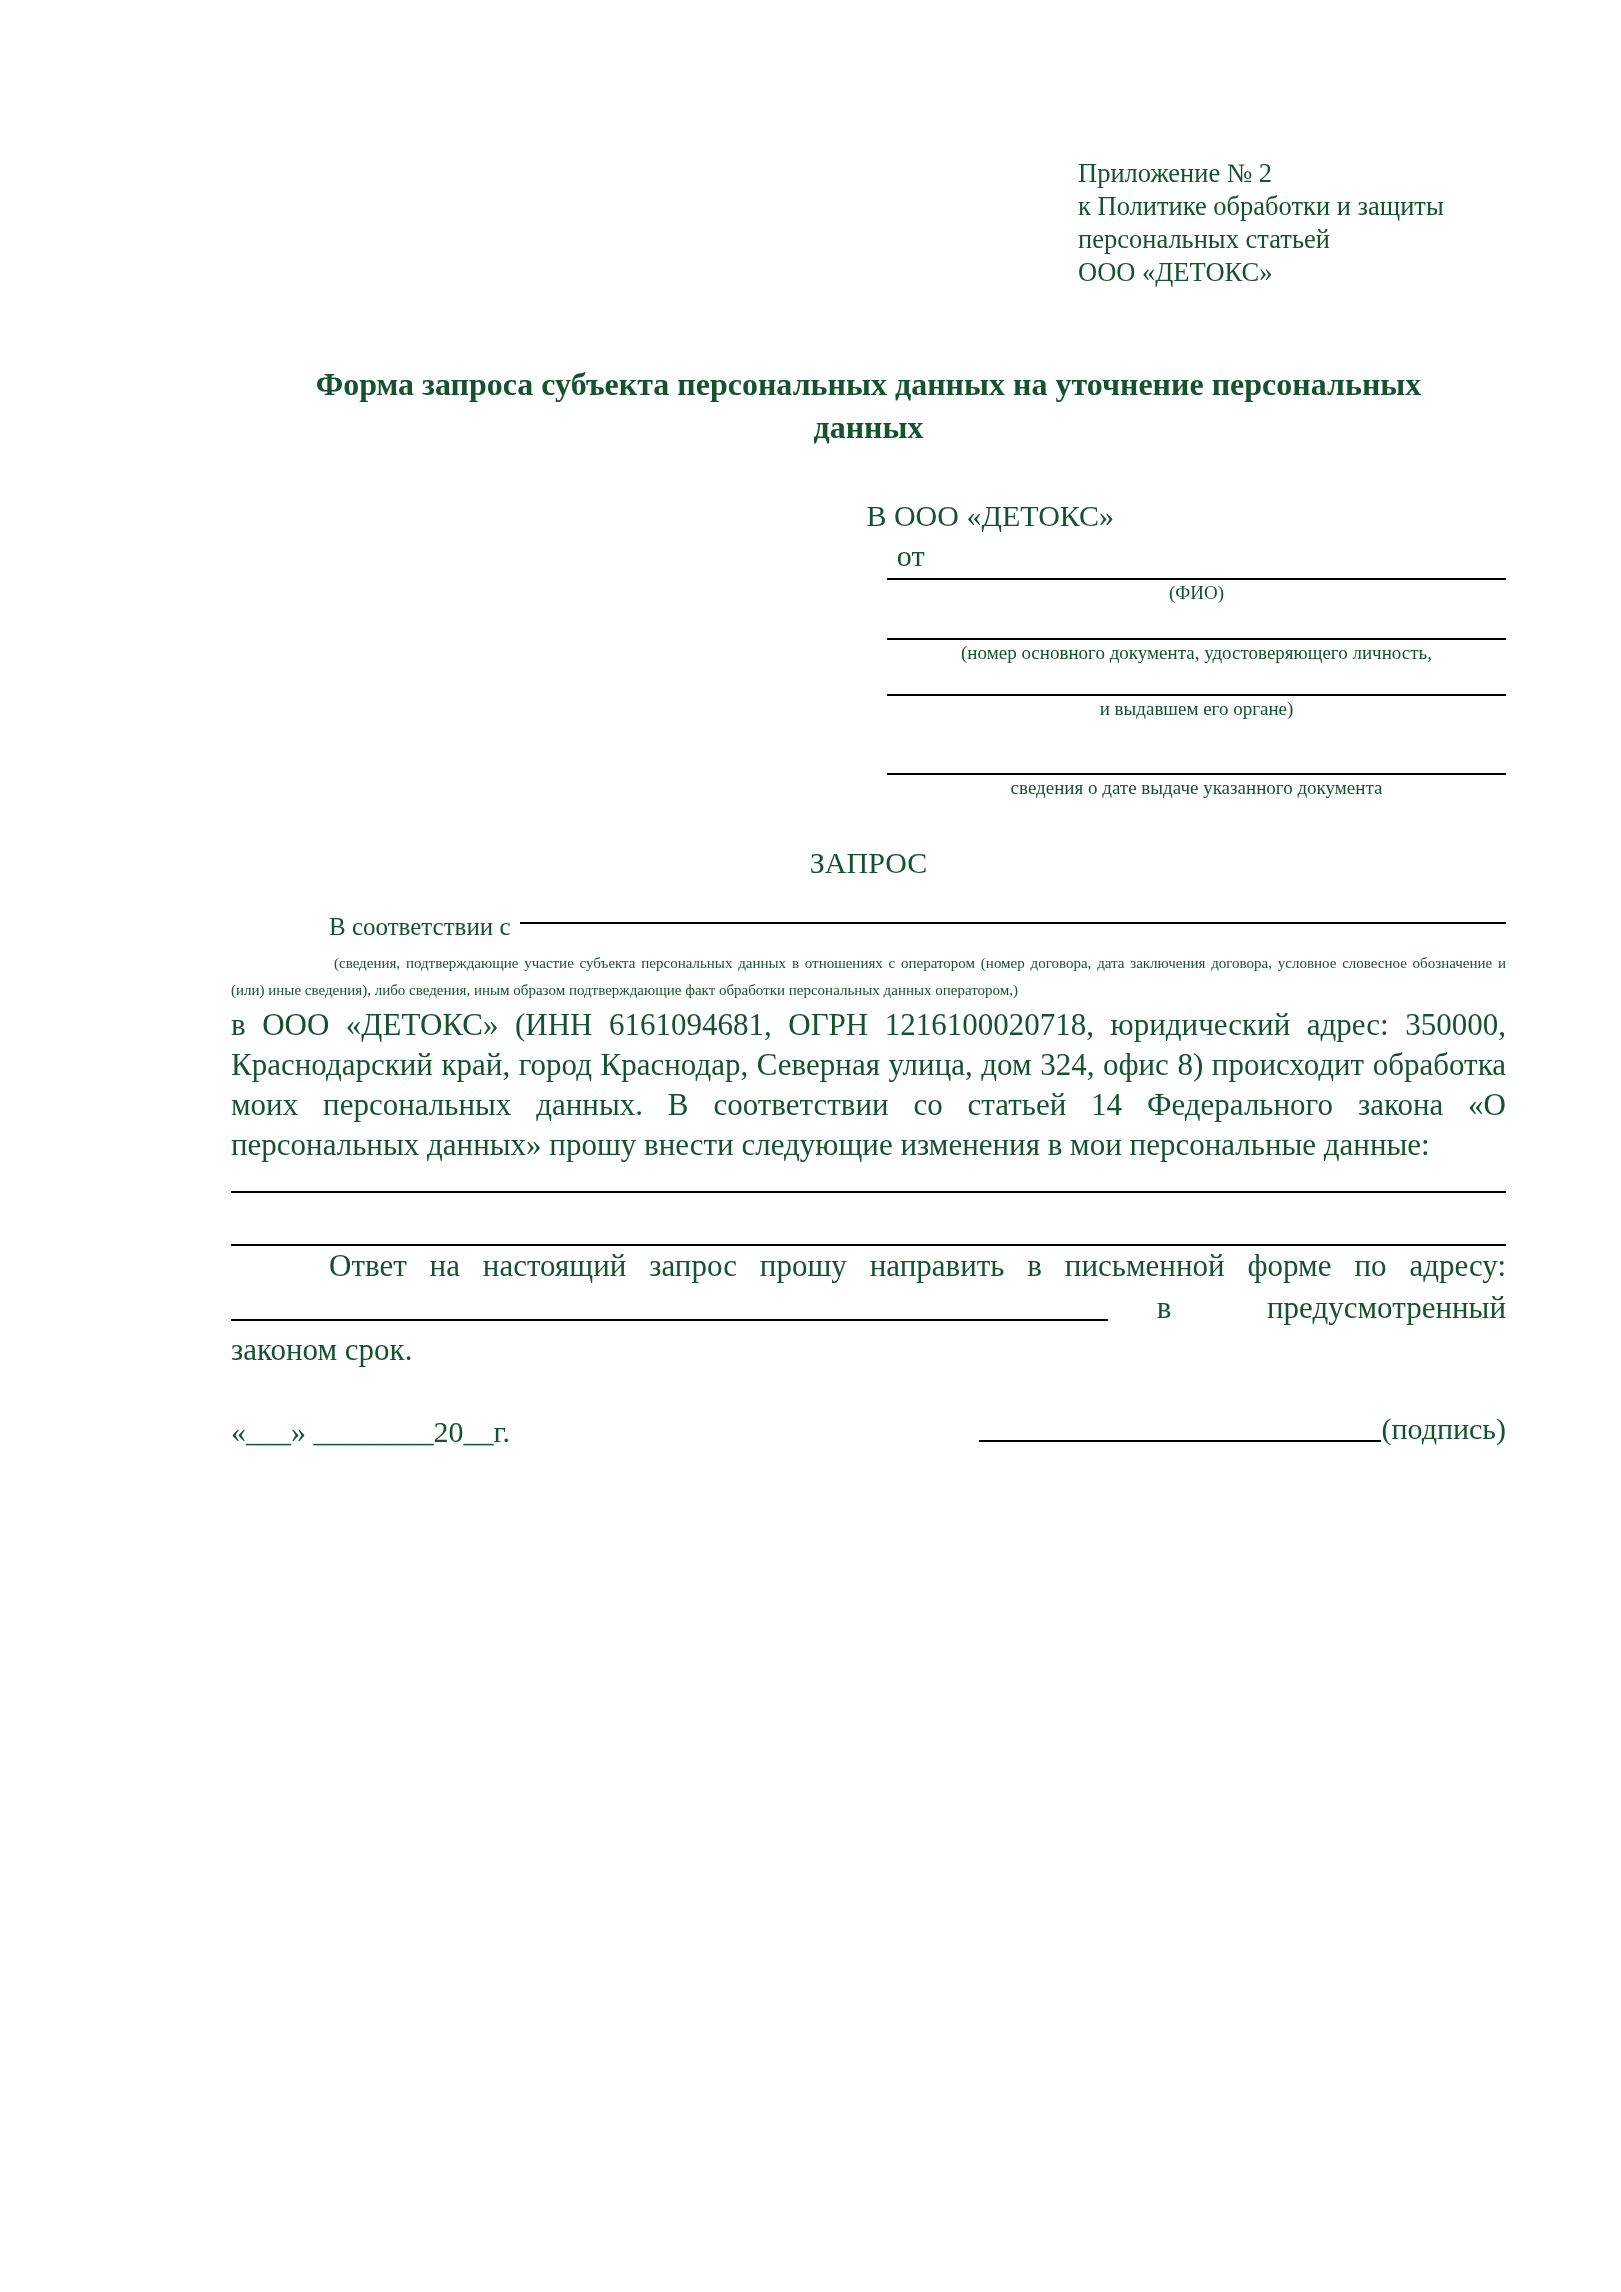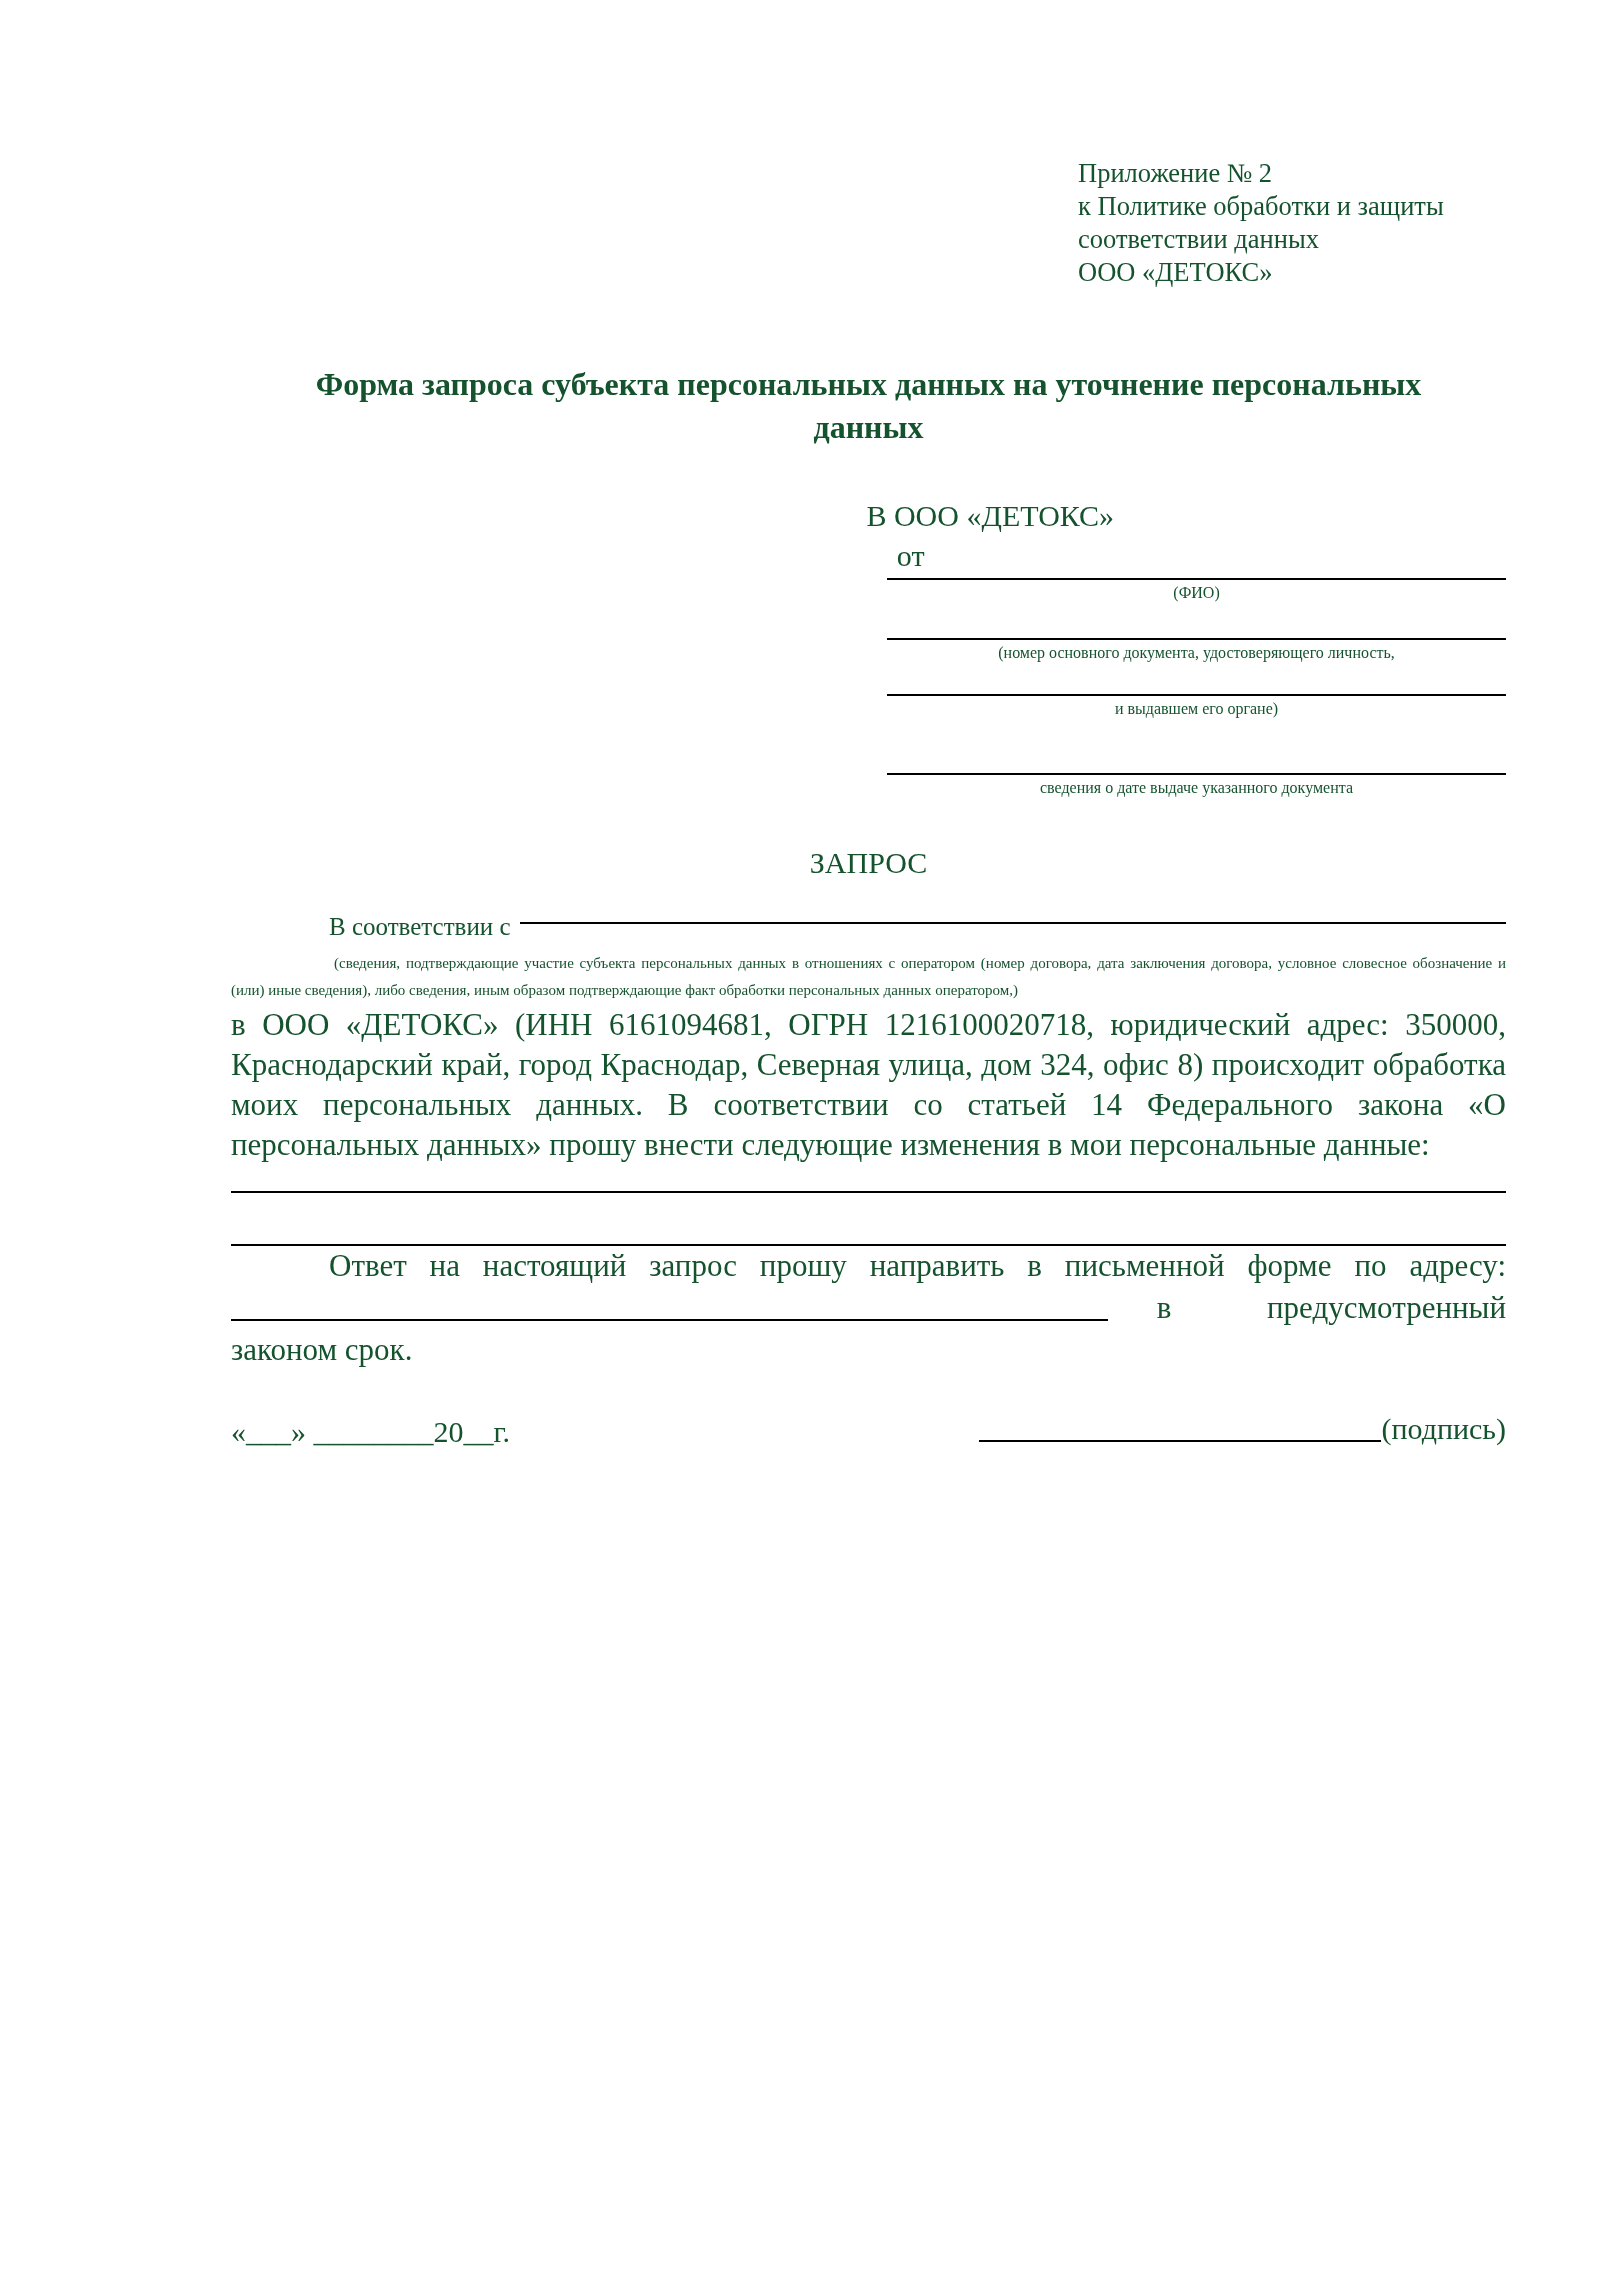--- a/index.html
+++ b/index.html
@@ -24,21 +24,21 @@
     font-size: 32px;
     line-height: 43px;
     font-weight: bold;
     text-align: center;
   }
   
   .addressee { margin-top: 47px; margin-left: 656px; width: 619px; font-size: 30px; }
   .addressee .to { margin-left: -20.6px; line-height: 39px; }
   .addressee .from { margin-left: 9.8px; line-height: 33px; margin-top: 3.9px; }
   .field .line { border-bottom: 2px solid #000; }
-  .field .caption { text-align: center; font-size: 16px; line-height: 26.5px; margin-top: 0; }
+  .field .caption { text-align: center; font-size: 19px; line-height: 26.5px; margin-top: 0; }
   .f1 .line { height: 5.9px; }
   .f2 { margin-top: 9.8px; } .f2 .line { height: 21.6px; }
   .f3 { margin-top: 27.4px; } .f3 .line { height: 23.5px; }
   .f4 { margin-top: 5.9px; }  .f4 .line { height: 21.6px; }
   
   .request-heading { margin-top: 41px; text-align: center; font-size: 30px; line-height: 39px; }
   .intro-row { margin-top: 25px; display: flex; align-items: center; font-size: 25px; line-height: 40px; }
   .intro-row .lead { margin-left: 98px; white-space: nowrap; }
   .intro-row .blank { flex: 1 1 auto; border-bottom: 2.9px solid #000; margin: 0 0 6.9px 9.8px; }
   .fine-print {
@@ -81,21 +81,21 @@
   .sig-right .sig-line { width: 402px; border-bottom: 2.9px solid #000; margin-bottom: 5.9px; }
 </style>
 </head>
 <body>
 
 <div class="page">
 
   <div class="appendix">
     <div>Приложение № 2</div>
     <div>к Политике обработки и защиты</div>
-    <div>соответствии данных</div>
+    <div>персональных статьей</div>
     <div>ООО «ДЕТОКС»</div>
   </div>
 
   <h1 class="title">Форма запроса субъекта персональных данных на уточнение персональных данных</h1>
 
   <div class="addressee">
     <div class="to">В ООО «ДЕТОКС»</div>
     <div class="from">от</div>
 
     <div class="field f1">

